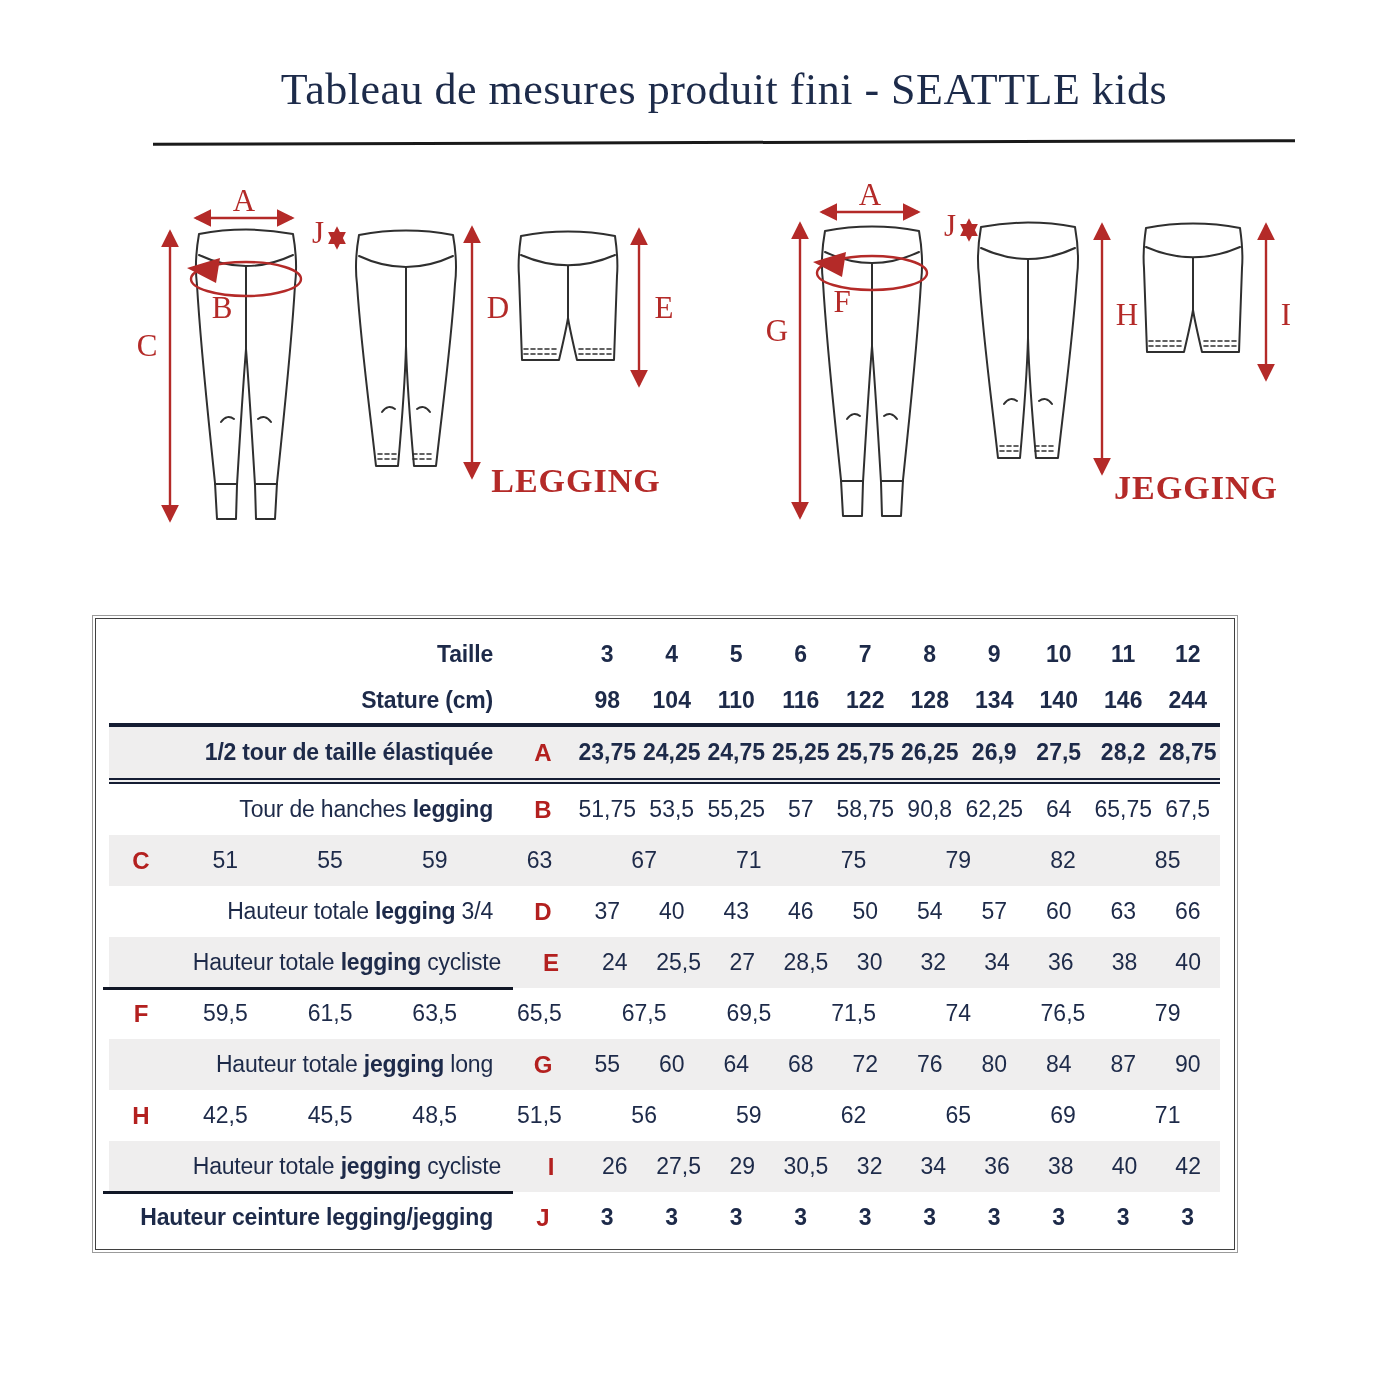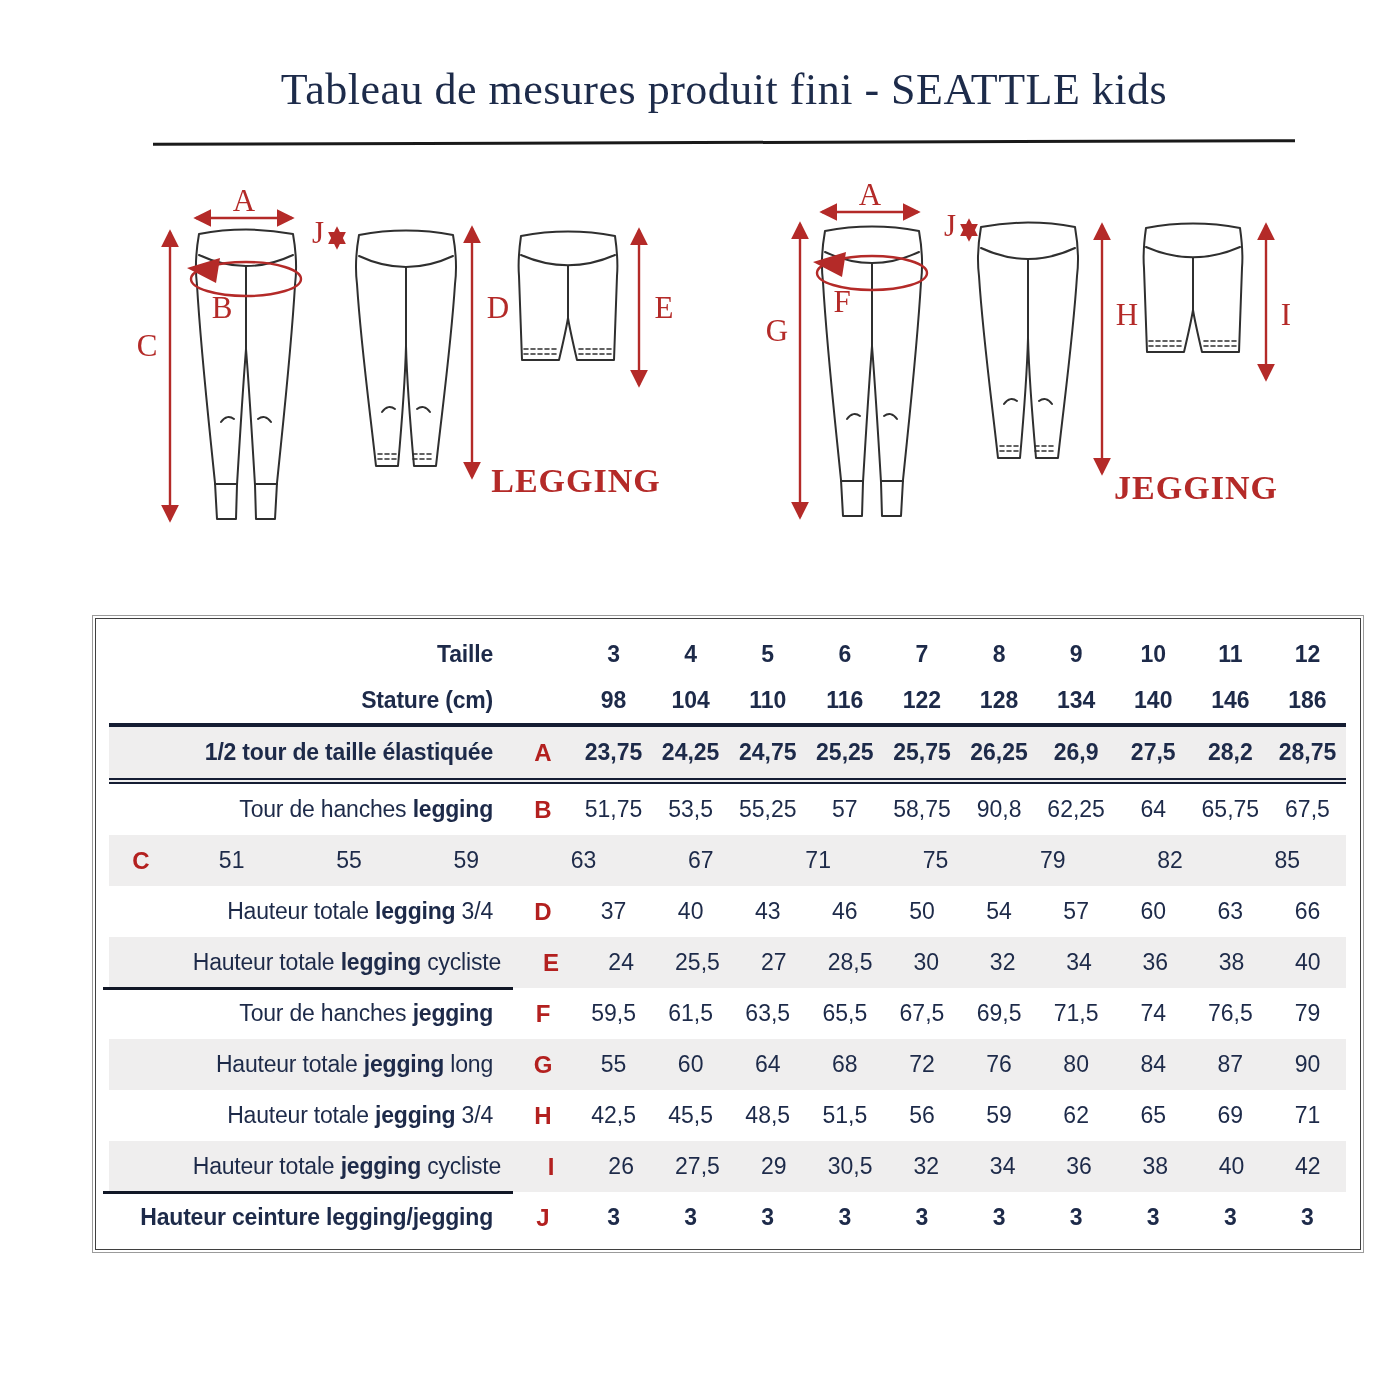--- a/index.html
+++ b/index.html
@@ -18,21 +18,21 @@
   .garment{stroke:#2f2f2f;stroke-width:2;fill:#ffffff;stroke-linejoin:round;stroke-linecap:round;}
   .garment .detail{fill:none;}
   .garment .stitch{fill:none;stroke-width:1.6;stroke-dasharray:4 3;}
   .redline{stroke:#b42a28;stroke-width:2.4;fill:none;}
   .redfill{fill:#b42a28;}
   .dim-letter{font-family:"Liberation Serif",serif;font-size:31px;fill:#b42a28;}
   .dim-title{font-family:"Liberation Serif",serif;font-size:34px;font-weight:700;
              fill:#b42a28;letter-spacing:1px;}
 
   
-  .tbl-outer{position:absolute;top:615px;left:68px;width:1272px;height:638px;
+  .tbl-outer{position:absolute;top:615px;left:68px;width:1146px;height:638px;
              border:1px solid #9b9b9b;padding:2px;box-sizing:border-box;}
   .tbl-inner{border:1px solid #3f3f3f;height:100%;box-sizing:border-box;
              padding:12px 14px 8px 13px;}
   .trow{display:flex;align-items:center;}
   .trow.thead{height:46px;font-weight:700;}
   .trow.body{height:51px;}
   .cell.label{width:402px;text-align:right;padding-right:18px;box-sizing:border-box;
               font-size:23px;letter-spacing:-0.2px;}
   .cell.letter{width:64px;text-align:center;font-size:24px;font-weight:700;color:#b3201f;}
   .cells{flex:1;display:grid;grid-template-columns:repeat(10,1fr);}
@@ -156,21 +156,21 @@
         <div class="cells">
             <div class="cell">98</div>
             <div class="cell">104</div>
             <div class="cell">110</div>
             <div class="cell">116</div>
             <div class="cell">122</div>
             <div class="cell">128</div>
             <div class="cell">134</div>
             <div class="cell">140</div>
             <div class="cell">146</div>
-            <div class="cell">186</div>
+            <div class="cell">244</div>
           </div>
       </div>
 
       <div id="rows-host">
           <div class="trow body shaded emph thick-top dbl-bottom">
             <div class="cell label"><span>1/2 tour de taille élastiquée</span><span class="b"></span><span></span></div>
             <div class="cell letter">A</div>
             <div class="cells">
               <div class="cell">23,75</div>
               <div class="cell">24,25</div>
@@ -241,21 +241,20 @@
               <div class="cell">28,5</div>
               <div class="cell">30</div>
               <div class="cell">32</div>
               <div class="cell">34</div>
               <div class="cell">36</div>
               <div class="cell">38</div>
               <div class="cell">40</div>
             </div>
           </div>
           <div class="trow body">
-            <div class="cell label"><span>Tour de hanches </span><span class="b">jegging</span><span></span></div>
             <div class="cell letter">F</div>
             <div class="cells">
               <div class="cell">59,5</div>
               <div class="cell">61,5</div>
               <div class="cell">63,5</div>
               <div class="cell">65,5</div>
               <div class="cell">67,5</div>
               <div class="cell">69,5</div>
               <div class="cell">71,5</div>
               <div class="cell">74</div>
@@ -273,21 +272,20 @@
               <div class="cell">68</div>
               <div class="cell">72</div>
               <div class="cell">76</div>
               <div class="cell">80</div>
               <div class="cell">84</div>
               <div class="cell">87</div>
               <div class="cell">90</div>
             </div>
           </div>
           <div class="trow body">
-            <div class="cell label"><span>Hauteur totale </span><span class="b">jegging</span><span> 3/4</span></div>
             <div class="cell letter">H</div>
             <div class="cells">
               <div class="cell">42,5</div>
               <div class="cell">45,5</div>
               <div class="cell">48,5</div>
               <div class="cell">51,5</div>
               <div class="cell">56</div>
               <div class="cell">59</div>
               <div class="cell">62</div>
               <div class="cell">65</div>

